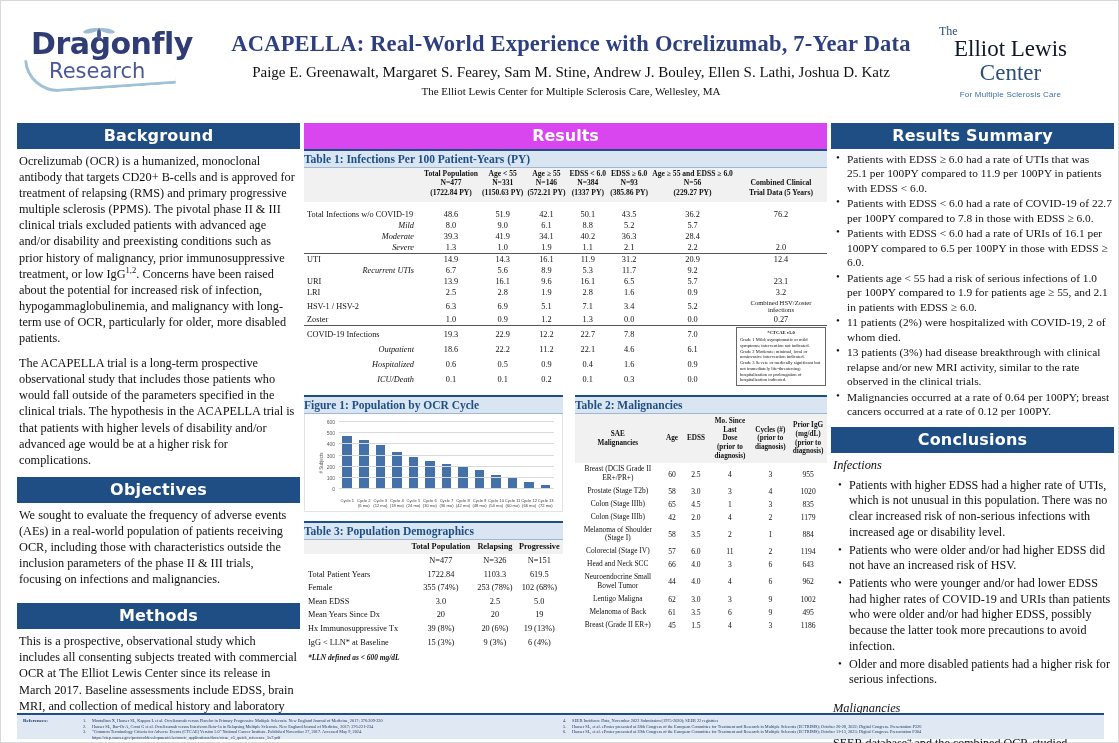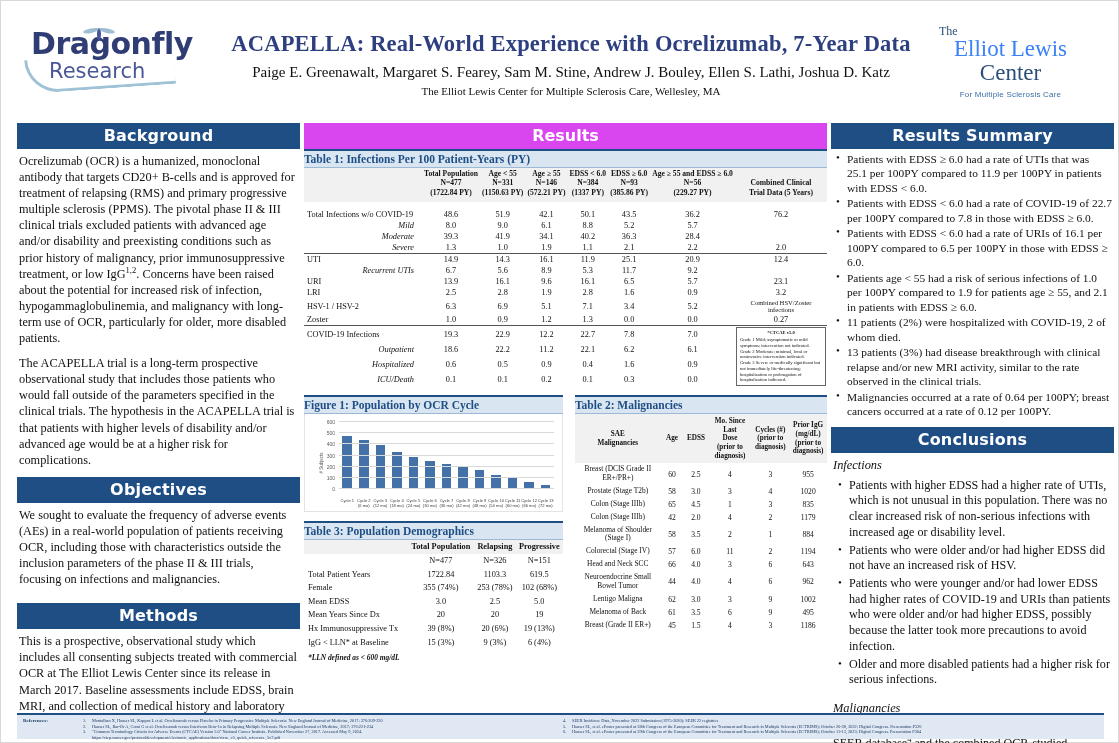--- a/index.html
+++ b/index.html
@@ -70,21 +70,21 @@
   .poster-affil {
     font-family: "Liberation Serif", serif;
     font-size: 11px;
     color: #111;
     margin-top: 4px;
   }
   .logo-right {
     position: absolute; right: 22px; top: 24px; width: 175px; text-align: center;
   }
   .logo-right .the { font-family:"Liberation Serif",serif; font-size: 12px; color:#2b4f78; text-align:left; margin-left:16px; line-height:1;}
-  .logo-right .elliot { font-family:"Liberation Serif",serif; font-size: 23px; color:#3b82f6; line-height:1.05;}
+  .logo-right .elliot { font-family:"Liberation Serif",serif; font-size: 23px; color:#0f172a; line-height:1.05;}
   .logo-right .center { font-family:"Liberation Serif",serif; font-size: 23px; color:#2b4f78; line-height:1.05;}
   .logo-right .tag { font-family:"Liberation Sans",sans-serif; font-size: 8px; color:#3b6ea5; margin-top:5px; letter-spacing:.2px;}
   .dragonfly-mark {
     position: absolute; left: 48px; top: -6px; width: 40px; height: 22px;
   }
 
   
   .banner {
     background: #1f4e85;
     color: #ffffff;
@@ -342,21 +342,21 @@
             <td class="num">2.1</td>
             <td class="num">2.2</td>
             <td class="num">2.0</td>
           </tr>
           <tr>
             <td class="lbl">UTI</td>
             <td class="num">14.9</td>
             <td class="num">14.3</td>
             <td class="num">16.1</td>
             <td class="num">11.9</td>
-            <td class="num">25.1</td>
+            <td class="num">31.2</td>
             <td class="num">20.9</td>
             <td class="num">12.4</td>
           </tr>
           <tr>
             <td class="sub">Recurrent UTIs</td>
             <td class="num">6.7</td>
             <td class="num">5.6</td>
             <td class="num">8.9</td>
             <td class="num">5.3</td>
             <td class="num">11.7</td>
@@ -419,21 +419,21 @@
                 <div>Grade 3 Severe or medically significant but not immediately life-threatening; hospitalization or prolongation of hospitalization indicated.</div>
               </div>
             </td>
           </tr>
           <tr>
             <td class="sub">Outpatient</td>
             <td class="num">18.6</td>
             <td class="num">22.2</td>
             <td class="num">11.2</td>
             <td class="num">22.1</td>
-            <td class="num">6.2</td>
+            <td class="num">4.6</td>
             <td class="num">6.1</td>
           </tr>
           <tr>
             <td class="sub">Hospitalized</td>
             <td class="num">0.6</td>
             <td class="num">0.5</td>
             <td class="num">0.9</td>
             <td class="num">0.4</td>
             <td class="num">1.6</td>
             <td class="num">0.9</td>

